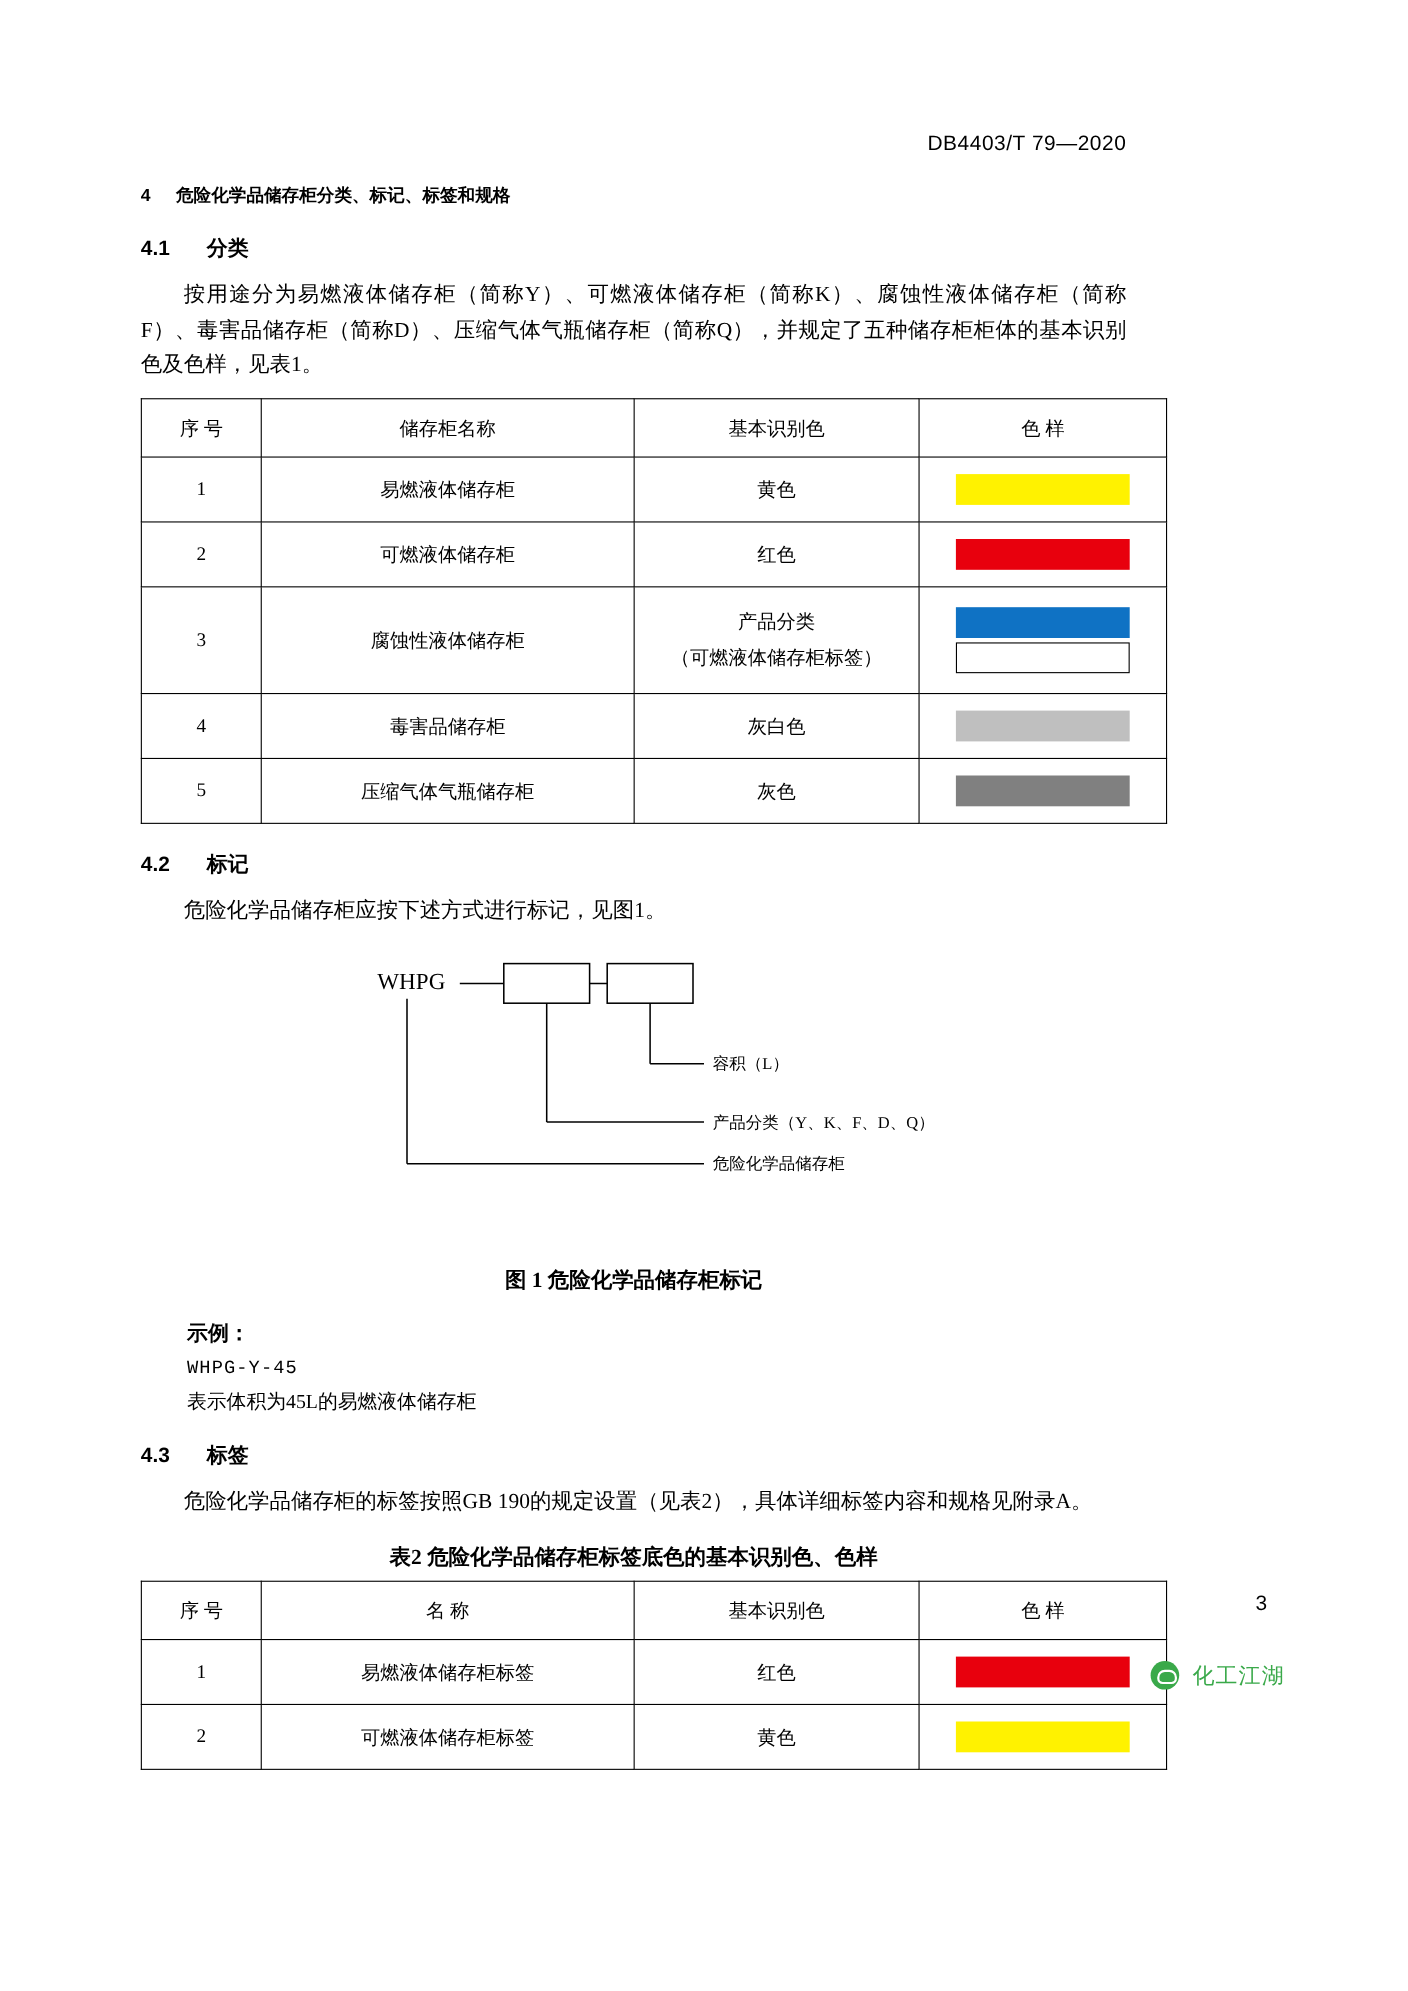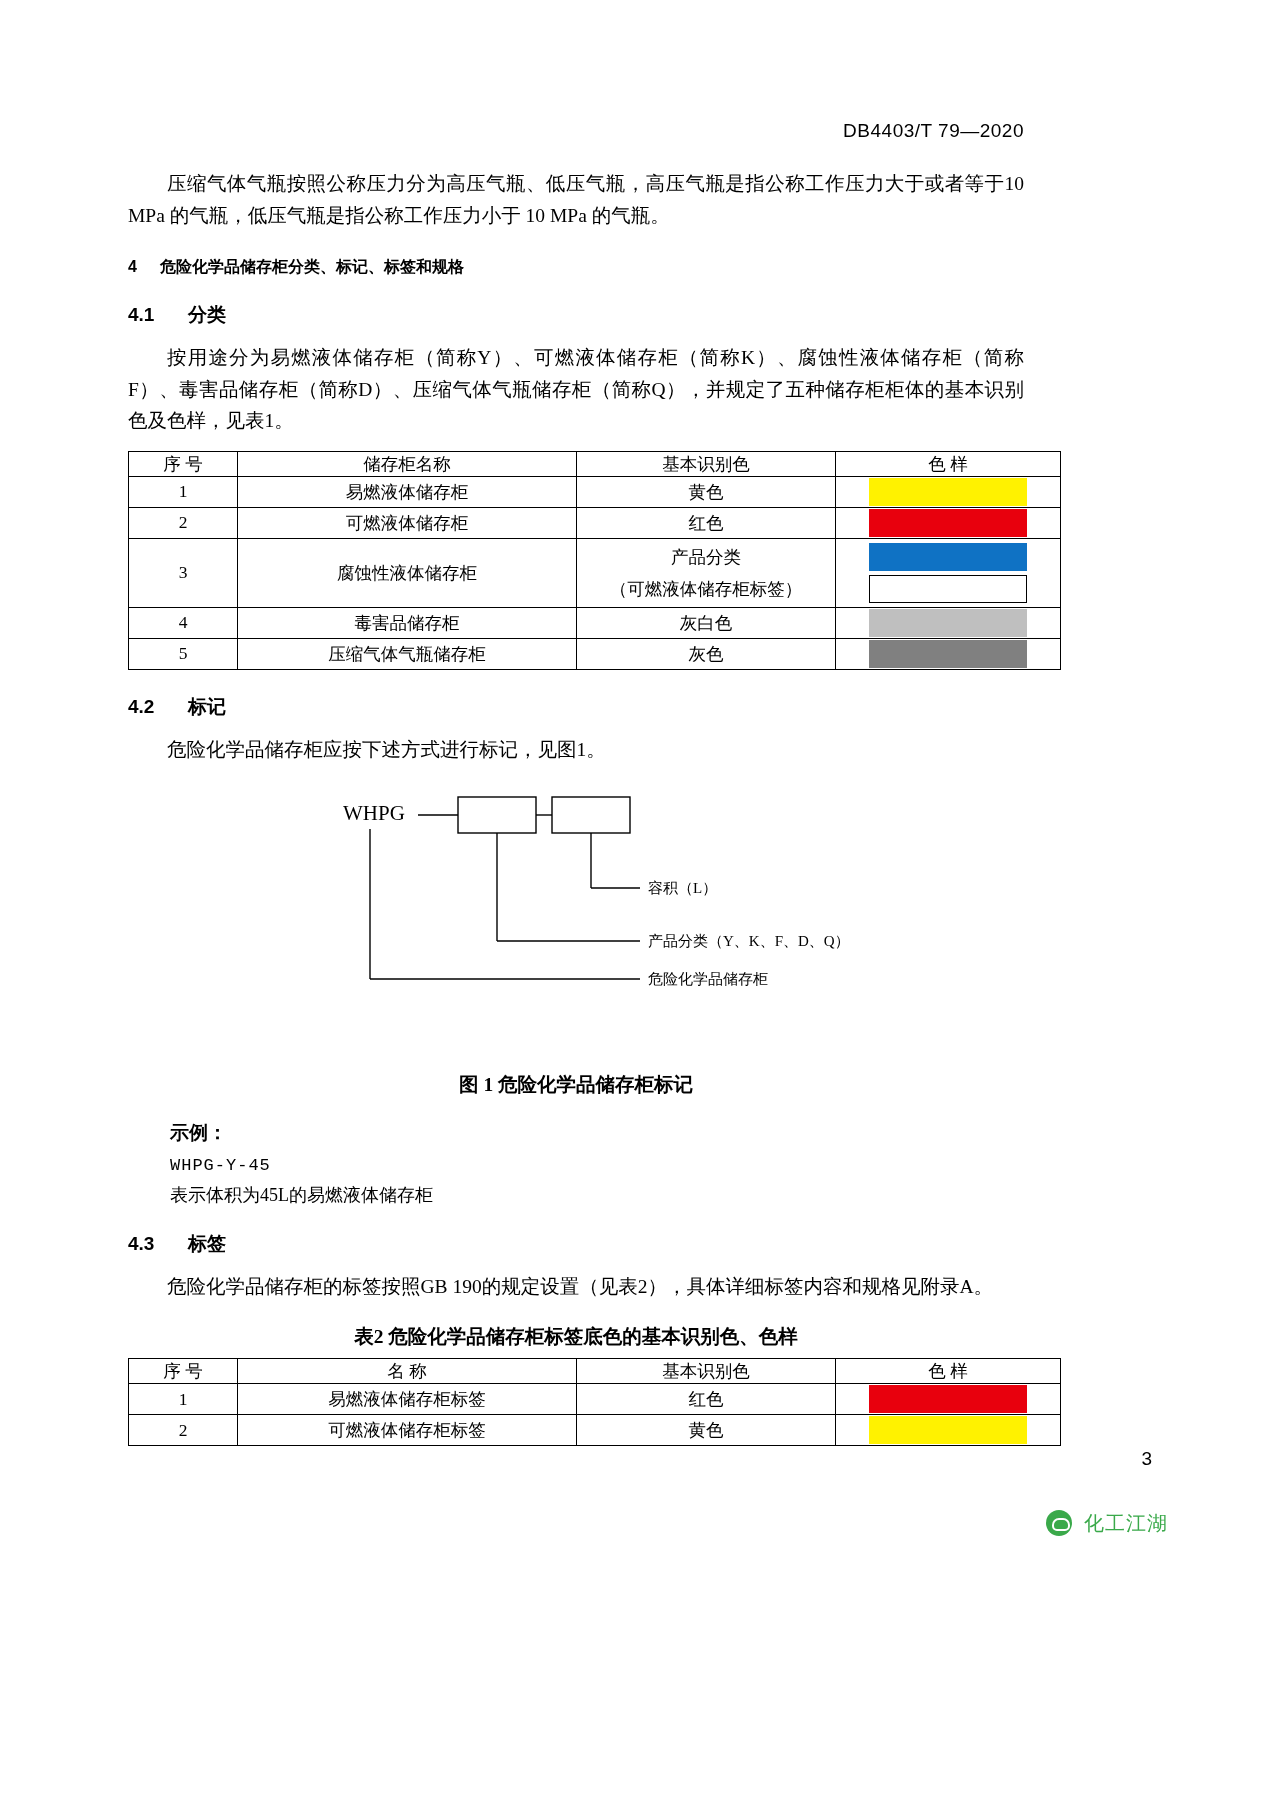--- a/index.html
+++ b/index.html
@@ -71,21 +71,21 @@
   table.doc-table {
     border-collapse: collapse;
     width: 100%;
     font-size: 17.5px;
     table-layout: fixed;
   }
   table.doc-table td, table.doc-table th {
     border: 1px solid #000000;
     text-align: center;
     vertical-align: middle;
-    padding: 0 4px;
+    padding: 14px 4px;
     font-weight: normal;
   }
   table.doc-table th {
     font-size: 17.5px;
   }
   .col-no { width: 100px; }
   .col-name { width: 330px; }
   .col-color { width: 250px; }
   .col-swatch { width: 216px; font-family: Liberation Serif, serif; }
   .swatch-cell {
@@ -181,21 +181,20 @@
 </style>
 </head>
 <body>
 
 <div class="page">
 
   <div class="content">
 
     <div class="header-line">DB4403/T  79—2020</div>
 
-    <p class="body-text">压缩气体气瓶按照公称压力分为高压气瓶、低压气瓶，高压气瓶是指公称工作压力大于或者等于10 MPa 的气瓶，低压气瓶是指公称工作压力小于 10 MPa 的气瓶。</p>
 
     <h2 class="clause">
       <span class="clause-num">4</span><span class="clause-gap"></span><span>危险化学品储存柜分类、标记、标签和规格</span>
     </h2>
 
     <h3 class="subclause">
       <span class="clause-num" style="min-width:46px">4.1</span><span class="clause-gap"></span><span>分类</span>
     </h3>
 
     <p class="body-text">按用途分为易燃液体储存柜（简称Y）、可燃液体储存柜（简称K）、腐蚀性液体储存柜（简称F）、毒害品储存柜（简称D）、压缩气体气瓶储存柜（简称Q），并规定了五种储存柜柜体的基本识别色及色样，见表1。</p>

